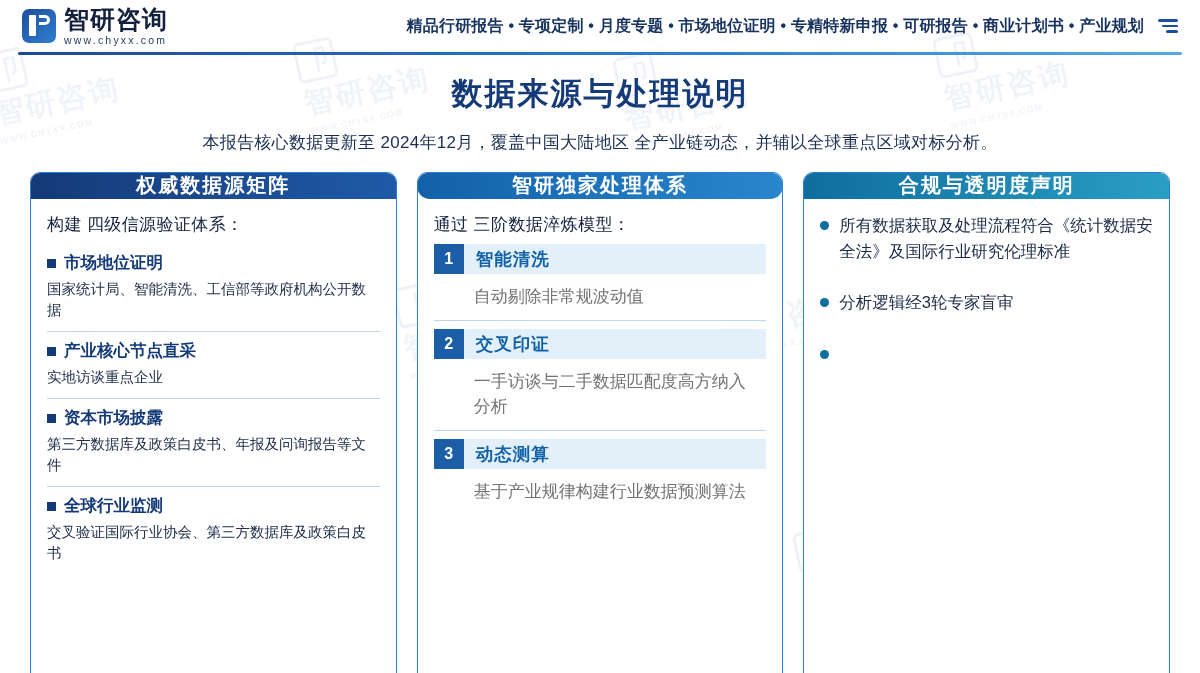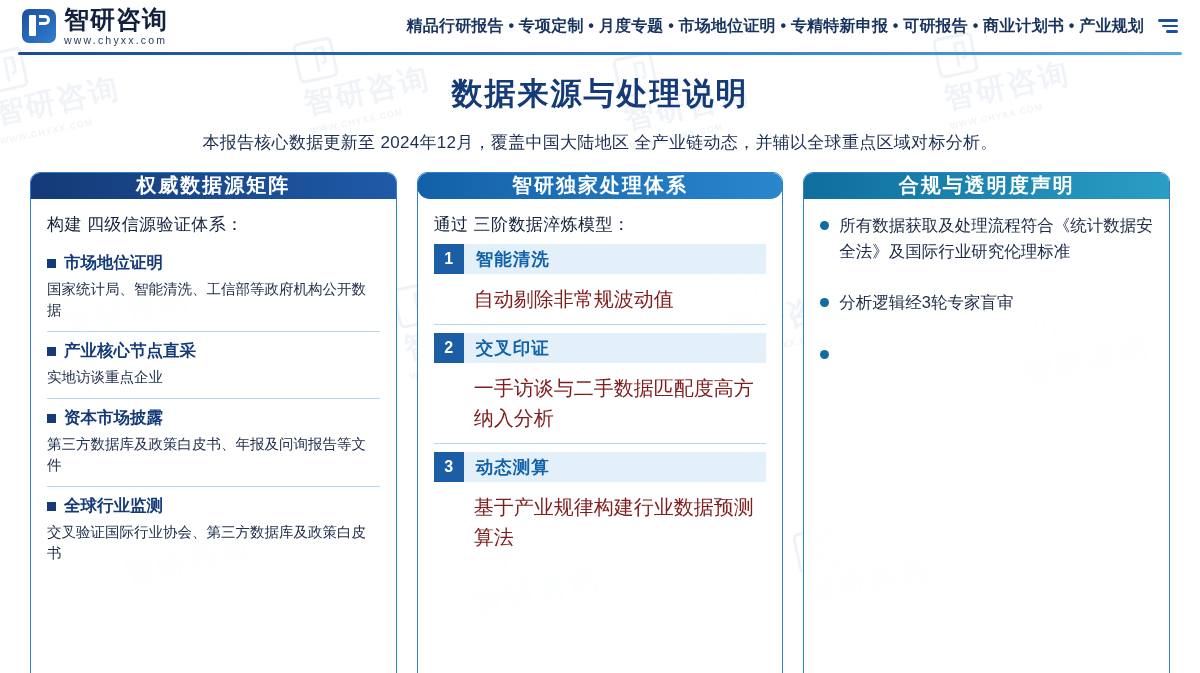--- a/index.html
+++ b/index.html
@@ -264,23 +264,23 @@
     background: #e3f0fa;
     display: flex;
     align-items: center;
     padding-left: 12px;
     font-size: 17.5px;
     font-weight: 700;
     color: #1262a8;
     letter-spacing: 1px;
   }
   .step-desc {
-    font-size: 20px;
+    font-size: 17px;
     line-height: 1.5;
-    color: #7f1d1d;
+    color: #737373;
     padding-left: 40px;
     padding-right: 4px;
   }
 
   
   .bullet {
     display: flex;
     gap: 10px;
     margin-bottom: 26px;
     align-items: flex-start;

